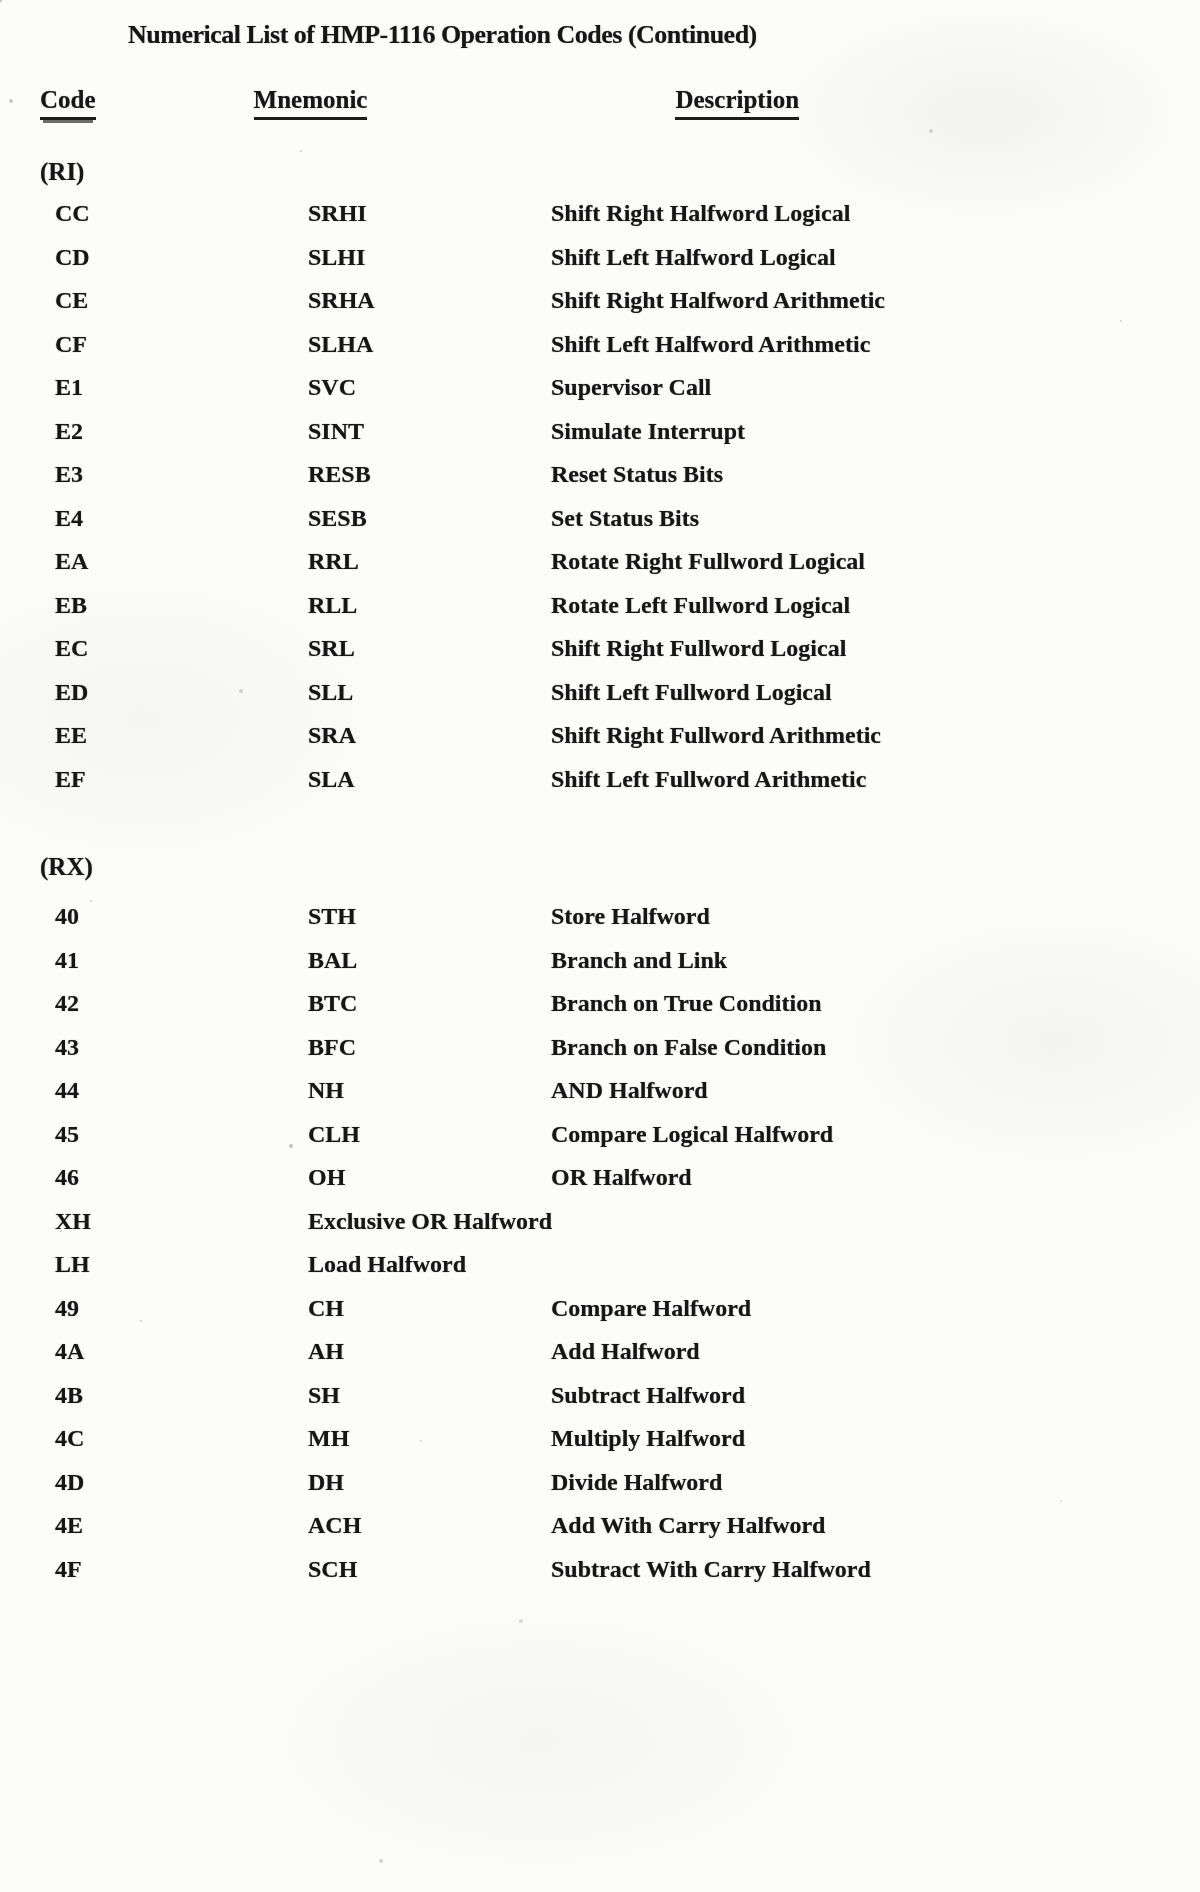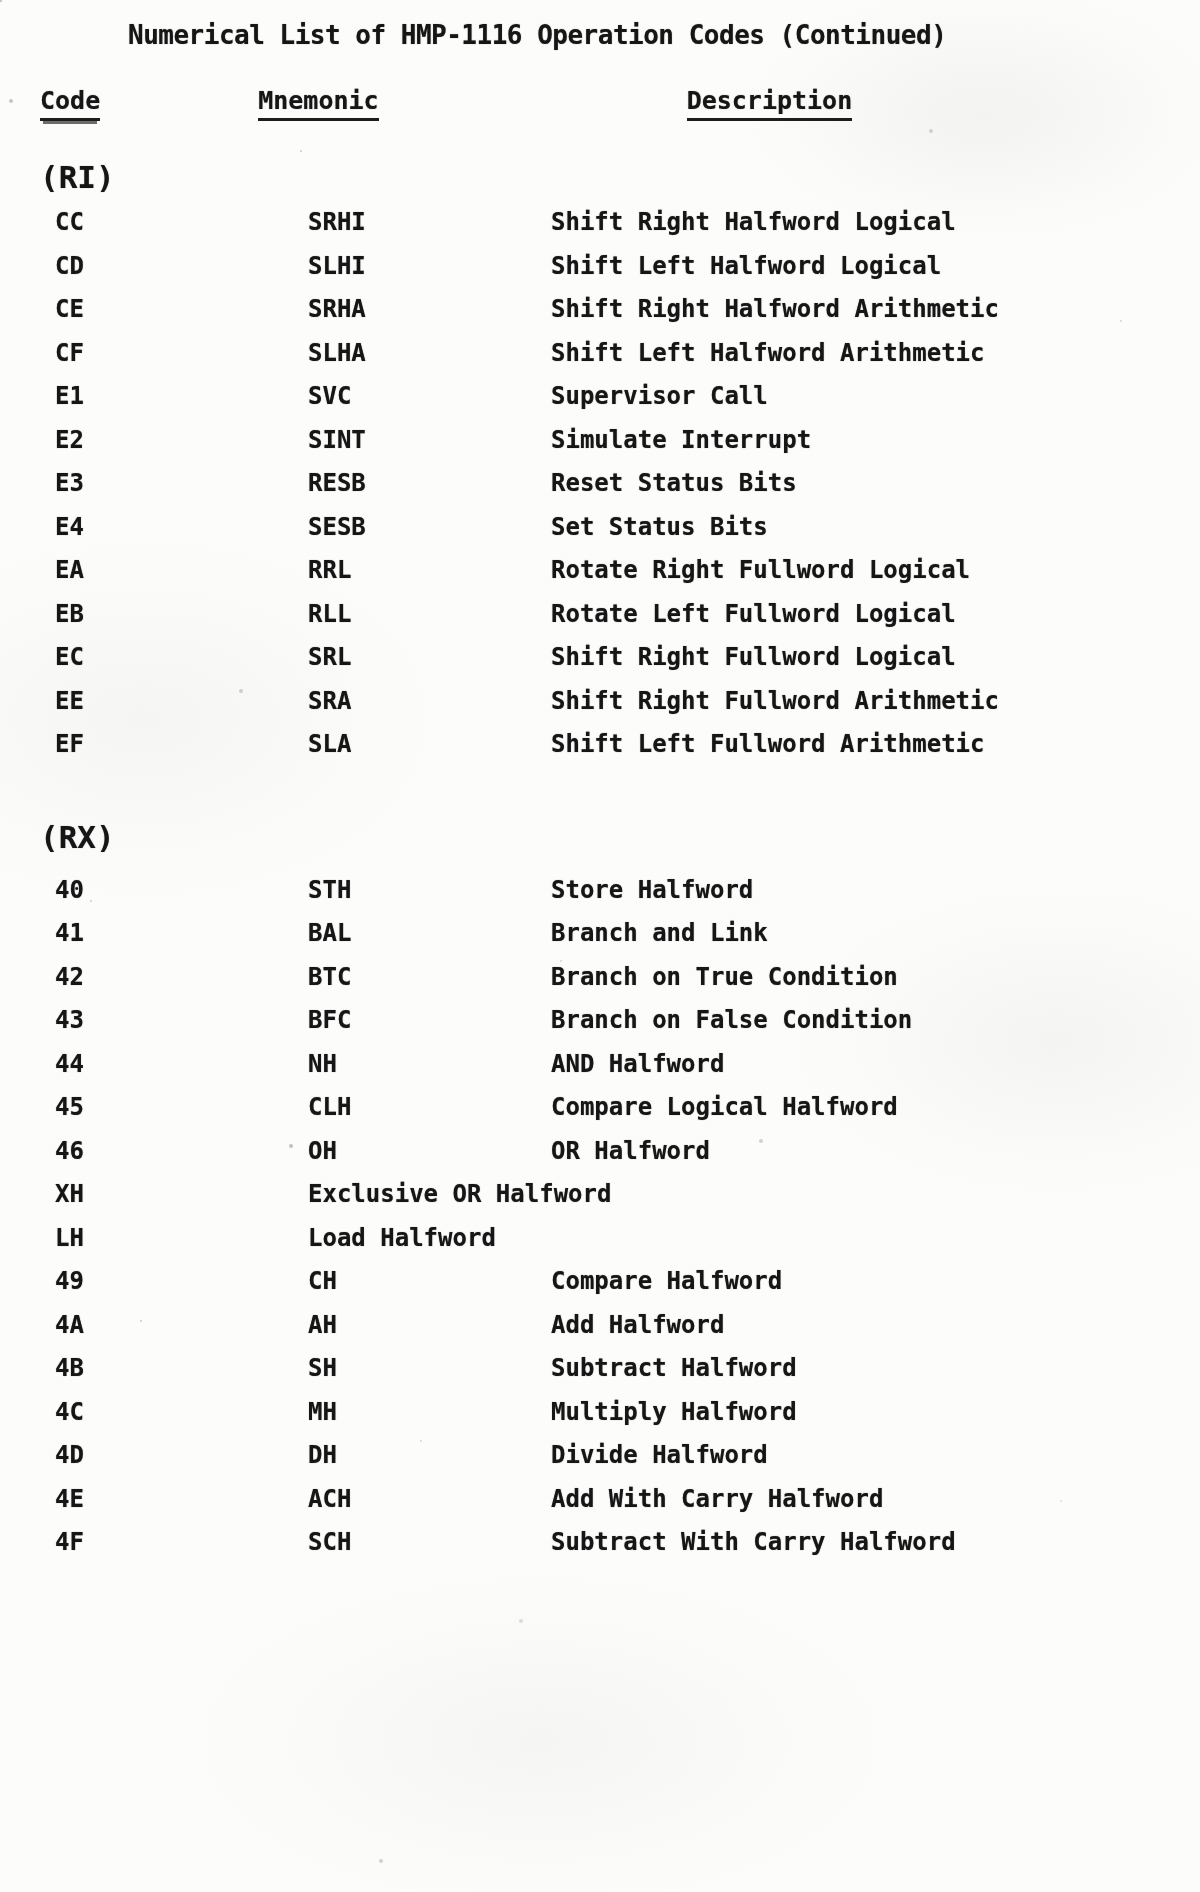--- a/index.html
+++ b/index.html
@@ -42,20 +42,21 @@
       60px 1230px 0 0 rgba(40,40,40,0.25),
       420px 1440px 0 0 rgba(40,40,40,0.18),
       520px 1620px 0 1px rgba(40,40,40,0.15),
       140px 1320px 0 0 rgba(40,40,40,0.22),
       1060px 1500px 0 0 rgba(40,40,40,0.15),
       380px 1860px 0 1px rgba(40,40,40,0.20);
   }
   .page {
     position: relative;
     padding: 20px 40px 0 0;
+    font-family: Liberation Serif, serif;
   }
   .doc-title {
     margin: 0 0 0 128px;
     font-size: 26px;
     letter-spacing: -0.5px;
     text-shadow: 0 0 1px rgba(20,20,20,0.55);
     white-space: nowrap;
   }
   .header-row {
     display: flex;
@@ -71,21 +72,21 @@
   }
   .col-header.code-h {
     margin-left: 40px;
     border-bottom-style: solid;
     box-shadow: 0 6px 0 -3px rgba(30,30,30,0.65); 
   }
   .col-header.mnemonic-h { margin-left: 158px; }
   .col-header.description-h { margin-left: 308px; }
   .group-label {
     margin: 38px 0 6px 40px;
-    font-size: 31px;
+    font-size: 25px;
     text-shadow: 0 0 1px rgba(20,20,20,0.55);
   }
   .group-label.second { margin-top: 52px; margin-bottom: 14px; }
   .op-table { margin-top: 4px; }
   .op-row {
     display: grid;
     grid-template-columns: 225px 215px auto;
     padding-left: 55px;
     line-height: 43.5px;
     font-size: 24px;
@@ -174,20 +175,25 @@
         <span>RLL</span>
         <span>Rotate Left Fullword Logical</span>
       </div>
 
       <div class="op-row">
         <span>EC</span>
         <span>SRL</span>
         <span>Shift Right Fullword Logical</span>
       </div>
 
+      <div class="op-row">
+        <span>ED</span>
+        <span>SLL</span>
+        <span>Shift Left Fullword Logical</span>
+      </div>
 
       <div class="op-row">
         <span>EE</span>
         <span>SRA</span>
         <span>Shift Right Fullword Arithmetic</span>
       </div>
 
       <div class="op-row">
         <span>EF</span>
         <span>SLA</span>

